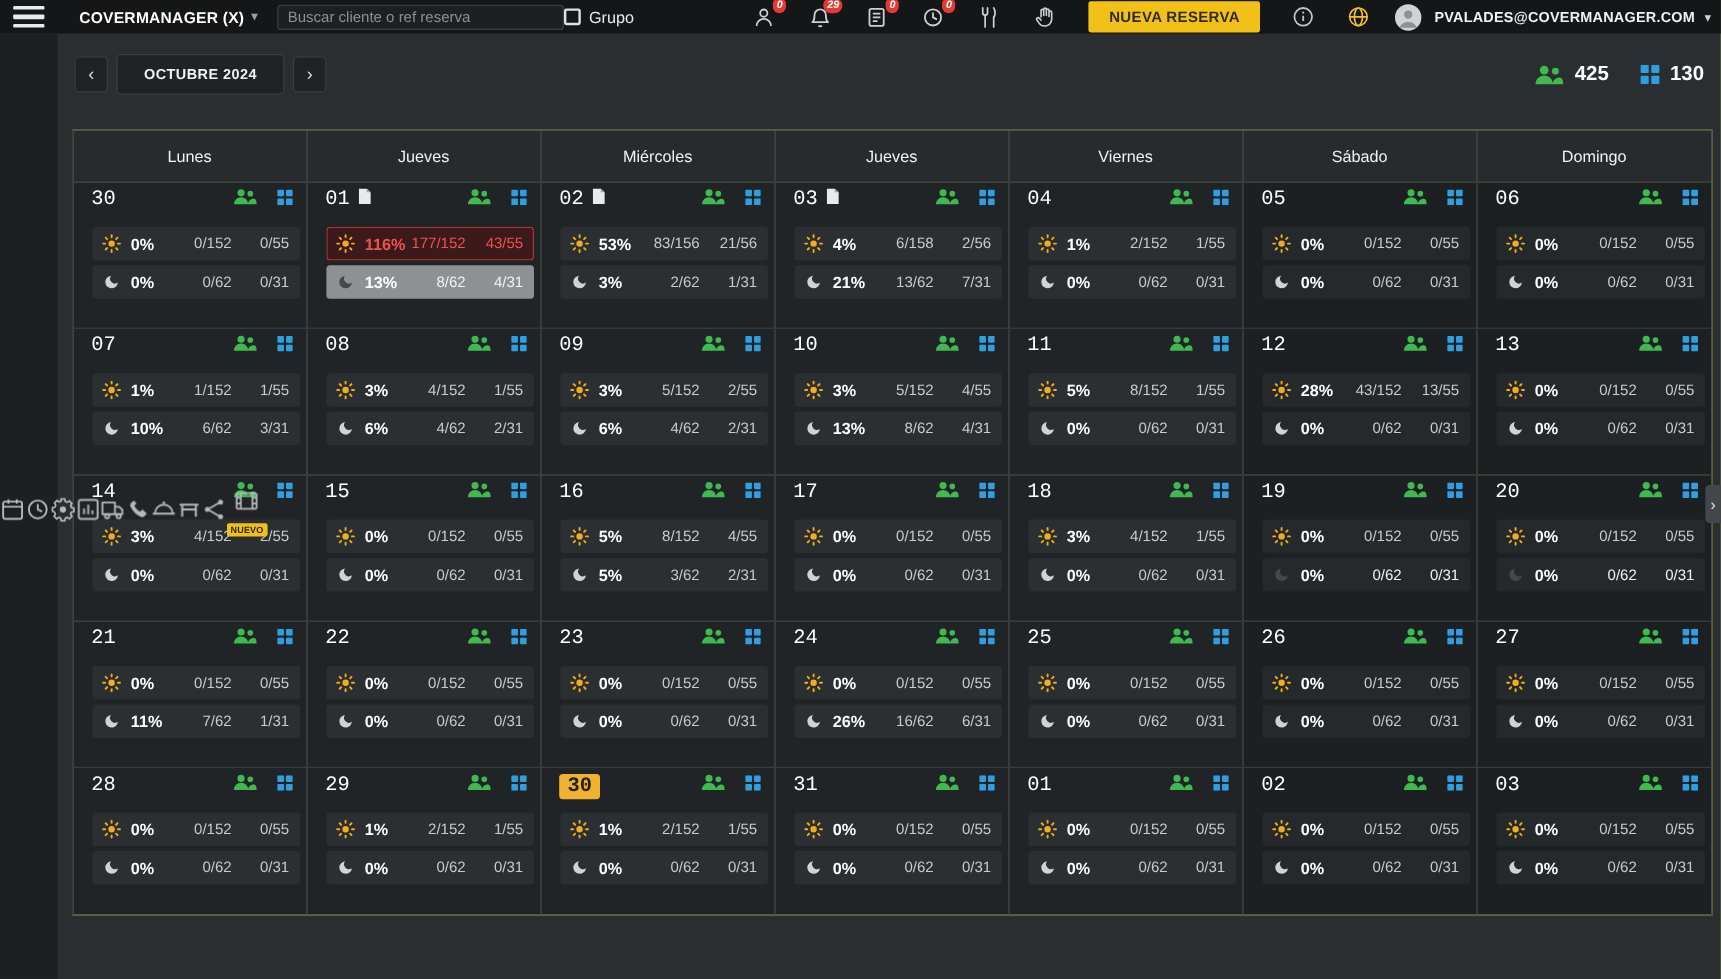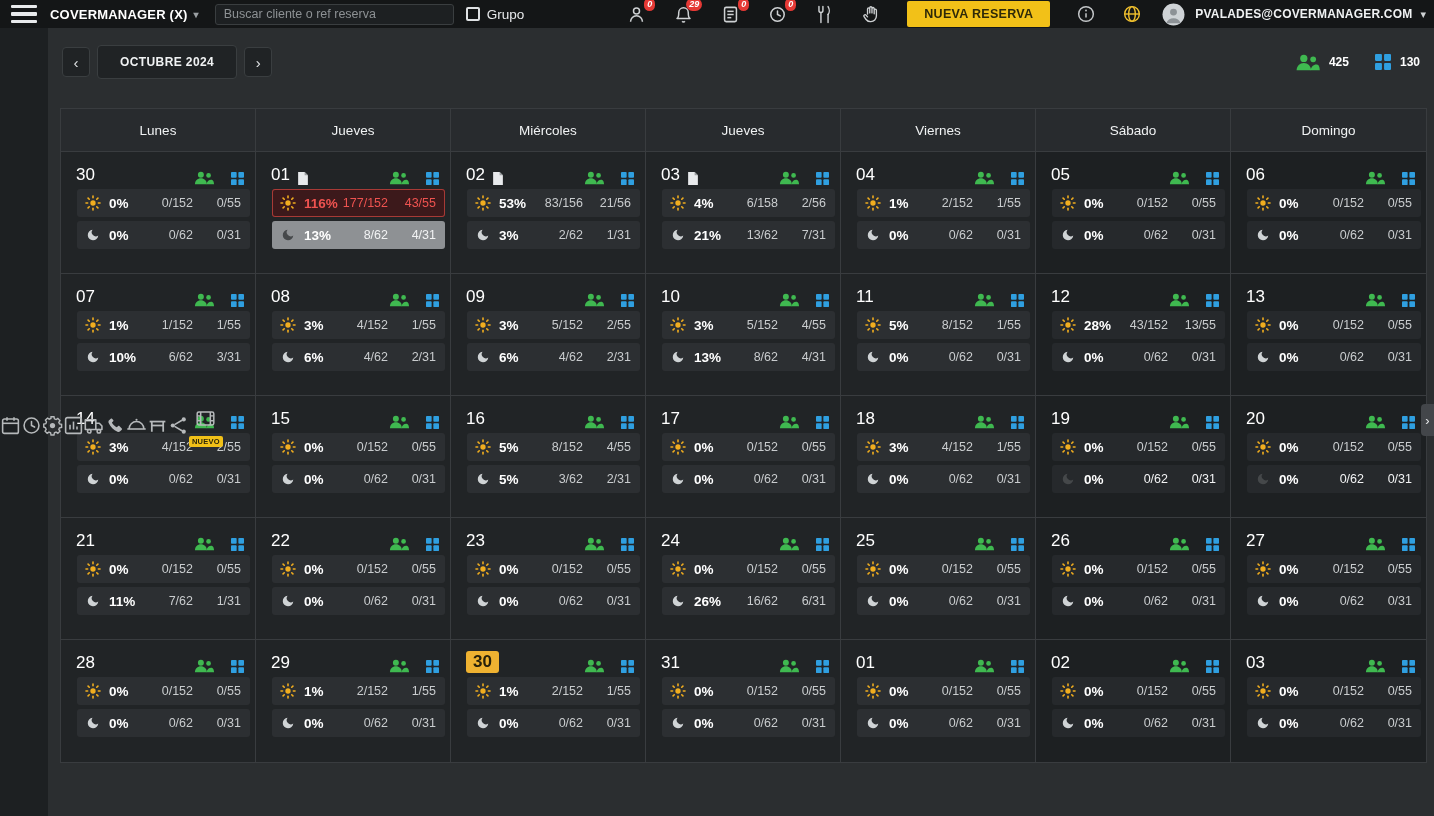--- a/index.html
+++ b/index.html
@@ -6,27 +6,27 @@
   html,body { width:1434px; height:816px; overflow:hidden; }
   body { background:#2b2e30; font-family:"Liberation Sans", sans-serif; position:relative; }
 
   
   .topbar { position:fixed; top:0; left:0; width:1434px; height:28px; background:#141617;
             display:flex; align-items:center; z-index:10; }
   .hamburger { width:48px; height:28px; display:flex; flex-direction:column; gap:4px;
                align-items:center; justify-content:center; cursor:pointer; background:none; border:none; }
   .hamburger span { width:26px; height:3.5px; background:#e8eaec; border-radius:1px; }
   .brand { color:#fff; font-size:13px; font-weight:700; letter-spacing:.2px;
-           display:flex; align-items:center; gap:6px; margin-left:2px; cursor:pointer; }
+           display:flex; align-items:center; gap:6px; margin-left:18px; cursor:pointer; }
   .brand .caret { color:#9ba0a3; font-size:10px; }
   .search-input { margin-left:16px; width:239px; height:21px; background:#1d2022;
                   border:1px solid #3a3e40; border-radius:3px; color:#cfd2d4;
                   font-size:12.5px; padding:0 8px; font-family:"Liberation Sans",sans-serif; }
   .search-input::placeholder { color:#8d9194; }
-  .grupo { margin-left:12px; display:flex; align-items:center; gap:7px; color:#e8eaec;
+  .grupo { display:flex; align-items:center; gap:7px; color:#e8eaec;
            font-size:13.5px; cursor:pointer; }
   .checkbox { width:14px; height:14px; border:2px solid #dfe2e4; border-radius:2px; background:transparent; }
   .tb-icons { display:flex; align-items:center; gap:27px; margin-left:auto; }
   .tb-ic { position:relative; width:20px; height:20px; display:flex; align-items:center;
            justify-content:center; cursor:pointer; }
   .tb-ic svg { width:19px; height:19px; }
   .badge { position:absolute; top:-6px; right:-9px; background:#e53935; color:#fff;
            font-size:9px; font-weight:700; min-width:9px; height:13px; line-height:13px;
            padding:0 3px; border-radius:8px; text-align:center; }
   .nueva-btn { margin-left:26px; height:26px; background:#f2c118; color:#2f2a08; font-weight:700;
@@ -53,38 +53,38 @@
 
   
   .main { margin-left:48px; padding-top:28px; }
   .nav-row { display:flex; align-items:center; margin:16px 14px 0 14px; height:36px; }
   .nav-btn { width:28px; height:30px; background:#202325; border:1px solid #3a3e40; color:#dfe2e4;
              border-radius:4px; font-size:15px; display:flex; align-items:center; justify-content:center;
              cursor:pointer; }
   .month-btn { margin:0 7px; height:34px; padding:0 22px; background:#202325; border:1px solid #3a3e40;
                color:#f0f2f3; font-size:12px; font-weight:700; letter-spacing:.4px; border-radius:4px;
                display:flex; align-items:center; cursor:pointer; font-family:"Liberation Sans",sans-serif; }
-  .totals { margin-left:auto; display:flex; align-items:center; color:#fff; font-size:12px; font-weight:700; }
+  .totals { margin-left:auto; display:flex; align-items:center; color:#fff; font-size:17px; font-weight:700; }
   .totals .t-ic { display:flex; margin-right:9px; }
   .totals .spacer { width:26px; }
 
   
   .calendar { margin:28px 7px 0 12px; border:1px solid #393c3f; background:#bef264; }
   #calendar-grid { display:grid; grid-template-columns:repeat(7,1fr); }
   .cal-head { height:43px; background:#282b2e; border-right:1px solid #393c3f;
               border-bottom:1px solid #393c3f; display:flex; align-items:center; justify-content:center;
               color:#f0f2f3; font-size:13.5px; }
   .cal-cell { height:122px; background:#212426; border-right:1px solid #393c3f;
               border-bottom:1px solid #393c3f; padding:3px 3px 0 3px; cursor:pointer; }
   #calendar-grid > div:nth-child(7n) { border-right:none; }
   #calendar-grid > div:nth-child(n+36) { border-bottom:none; }
   .wknd { background:#1d2022; }
   .wknd .stat-row { background:#26292c; }
 
-  .cell-top { display:flex; align-items:flex-end; height:30px; padding:2px 8px 0 12px; }
+  .cell-top { display:flex; align-items:flex-start; height:30px; padding:2px 8px 0 12px;font-family:Liberation Mono, monospace; }
   .day-num { color:#fff; font-size:17px; }
   .day-num.today { background:#efb231; color:#26200a; border-radius:3px; padding:1px 7px; font-weight:600; }
   .note-ic { margin-left:7px; display:flex; }
   .cell-icons { margin-left:auto; display:flex; align-items:center; gap:17px; }
   .cell-icons span { display:flex; }
 
   .stat-row { display:flex; align-items:center; height:28px; background:#2c2f32; border-radius:3px;
               margin:4px 2px 0 13px; padding:0 9px 0 8px; }
   .stat-row .sic { display:flex; width:16px; justify-content:center; }
   .stat-row .pct { color:#fff; font-weight:700; font-size:13.5px; margin-left:8px; }

